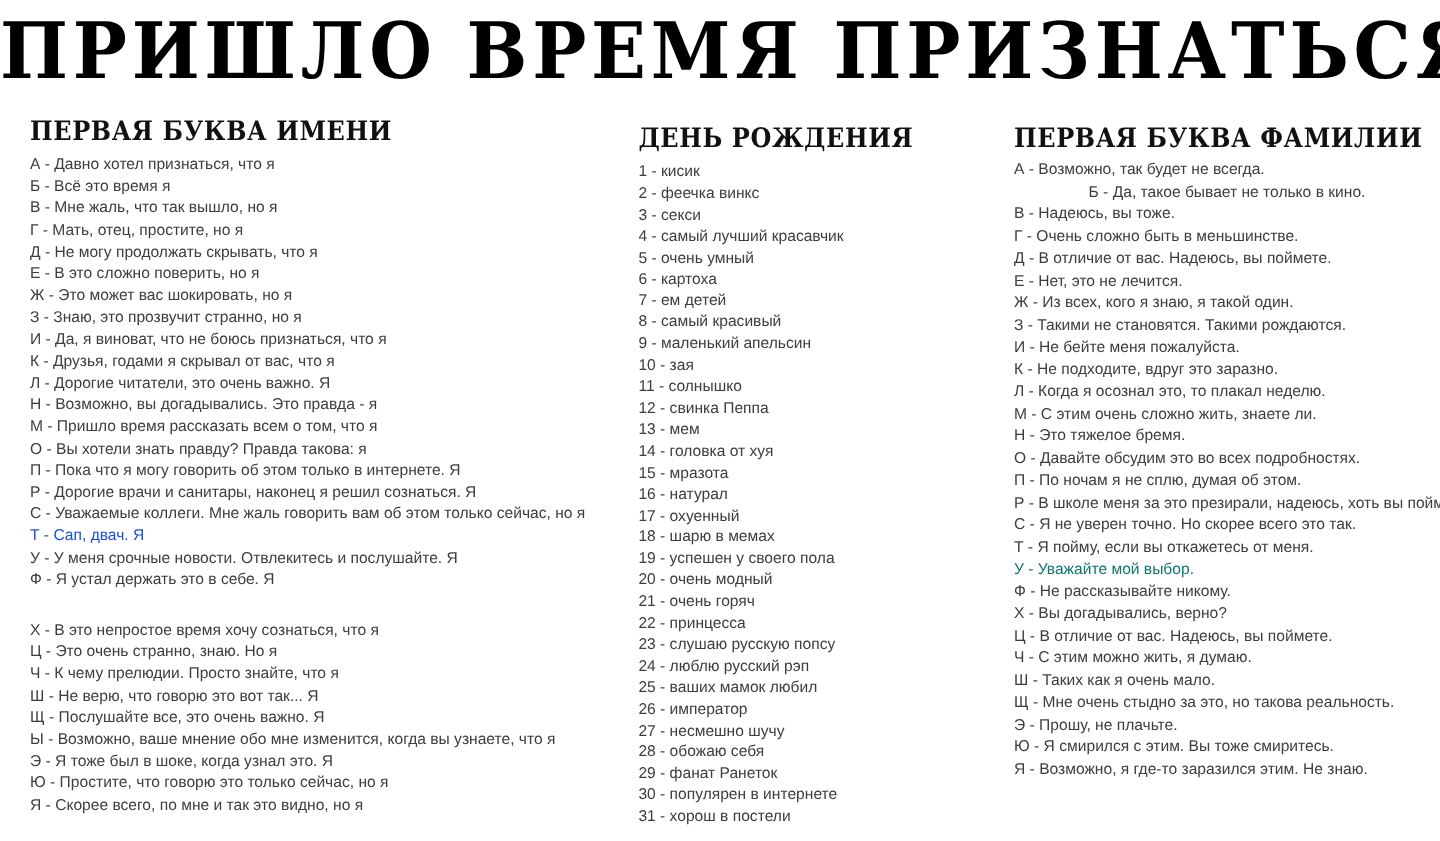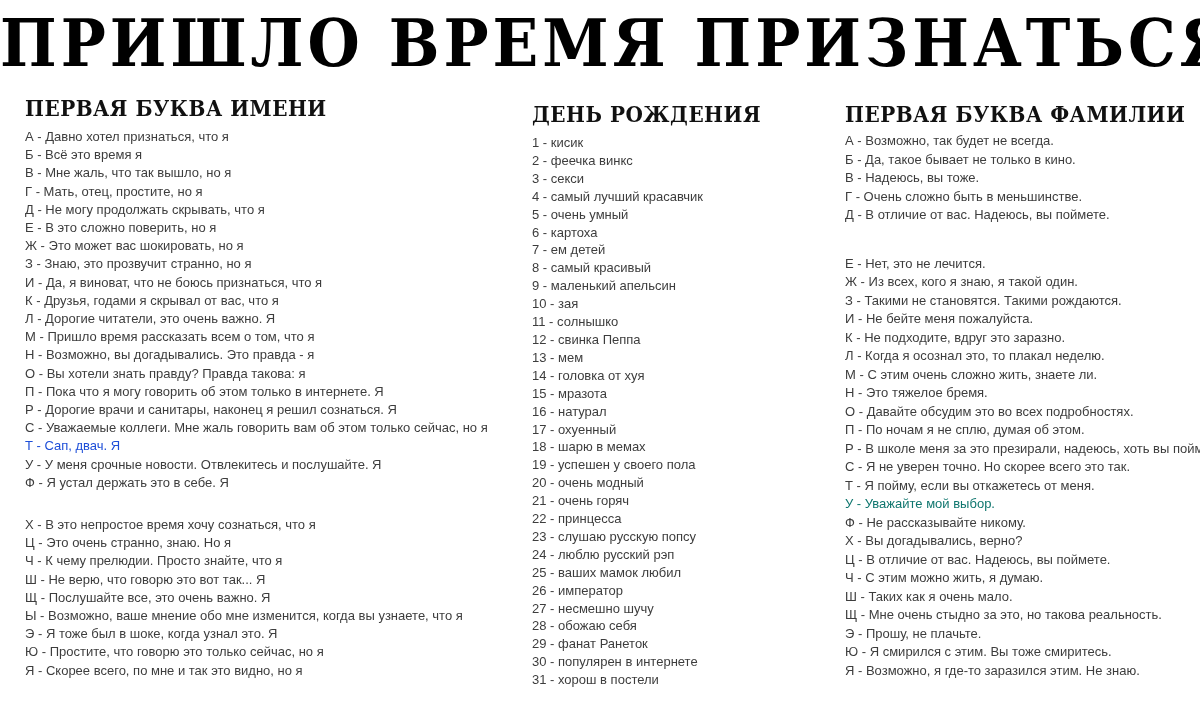--- a/index.html
+++ b/index.html
@@ -65,22 +65,22 @@
         <div class="line" style="color: rgb(61, 61, 61);">Б - Всё это время я</div>
         <div class="line" style="color: rgb(61, 61, 61);">В - Мне жаль, что так вышло, но я</div>
         <div class="line" style="color: rgb(61, 61, 61);">Г - Мать, отец, простите, но я</div>
         <div class="line" style="color: rgb(61, 61, 61);">Д - Не могу продолжать скрывать, что я</div>
         <div class="line" style="color: rgb(61, 61, 61);">Е - В это сложно поверить, но я</div>
         <div class="line" style="color: rgb(61, 61, 61);">Ж - Это может вас шокировать, но я</div>
         <div class="line" style="color: rgb(61, 61, 61);">З - Знаю, это прозвучит странно, но я</div>
         <div class="line" style="color: rgb(61, 61, 61);">И - Да, я виноват, что не боюсь признаться, что я</div>
         <div class="line" style="color: rgb(61, 61, 61);">К - Друзья, годами я скрывал от вас, что я</div>
         <div class="line" style="color: rgb(61, 61, 61);">Л - Дорогие читатели, это очень важно. Я</div>
+        <div class="line" style="color: rgb(61, 61, 61);">Н - Возможно, вы догадывались. Это правда - я</div>
         <div class="line" style="color: rgb(61, 61, 61);">М - Пришло время рассказать всем о том, что я</div>
-        <div class="line" style="color: rgb(61, 61, 61);">Н - Возможно, вы догадывались. Это правда - я</div>
         <div class="line" style="color: rgb(61, 61, 61);">О - Вы хотели знать правду? Правда такова: я</div>
         <div class="line" style="color: rgb(61, 61, 61);">П - Пока что я могу говорить об этом только в интернете. Я</div>
         <div class="line" style="color: rgb(61, 61, 61);">Р - Дорогие врачи и санитары, наконец я решил сознаться. Я</div>
         <div class="line" style="color: rgb(61, 61, 61);">С - Уважаемые коллеги. Мне жаль говорить вам об этом только сейчас, но я</div>
         <div class="line" style="color: #1d4ed8;">Т - Сап, двач. Я</div>
         <div class="line" style="color: rgb(61, 61, 61);">У - У меня срочные новости. Отвлекитесь и послушайте. Я</div>
         <div class="line" style="color: rgb(61, 61, 61);">Ф - Я устал держать это в себе. Я</div>
         <div class="line" style="color: rgb(61, 61, 61); margin-top: 24px;">Х - В это непростое время хочу сознаться, что я</div>
         <div class="line" style="color: rgb(61, 61, 61);">Ц - Это очень странно, знаю. Но я</div>
         <div class="line" style="color: rgb(61, 61, 61);">Ч - К чему прелюдии. Просто знайте, что я</div>
@@ -127,25 +127,25 @@
         <div class="line" style="color: rgb(61, 61, 61);">29 - фанат Ранеток</div>
         <div class="line" style="color: rgb(61, 61, 61);">30 - популярен в интернете</div>
         <div class="line" style="color: rgb(61, 61, 61);">31 - хорош в постели</div>
       </div>
   </div>
 
   <div class="col col3">
     <h2 class="col-heading" style="color: rgb(17, 17, 17);">ПЕРВАЯ БУКВА ФАМИЛИИ</h2>
     <div class="list">
         <div class="line" style="color: rgb(61, 61, 61);">А - Возможно, так будет не всегда.</div>
-        <div class="line" style="color: rgb(61, 61, 61);">Б - Да, такое бывает не только в кино.</div>
+        <div class="line" style="color: rgb(61, 61, 61); text-align: center;">Б - Да, такое бывает не только в кино.</div>
         <div class="line" style="color: rgb(61, 61, 61);">В - Надеюсь, вы тоже.</div>
         <div class="line" style="color: rgb(61, 61, 61);">Г - Очень сложно быть в меньшинстве.</div>
         <div class="line" style="color: rgb(61, 61, 61);">Д - В отличие от вас. Надеюсь, вы поймете.</div>
-        <div class="line" style="color: rgb(61, 61, 61); margin-top: 30px;">Е - Нет, это не лечится.</div>
+        <div class="line" style="color: rgb(61, 61, 61);">Е - Нет, это не лечится.</div>
         <div class="line" style="color: rgb(61, 61, 61);">Ж - Из всех, кого я знаю, я такой один.</div>
         <div class="line" style="color: rgb(61, 61, 61);">З - Такими не становятся. Такими рождаются.</div>
         <div class="line" style="color: rgb(61, 61, 61);">И - Не бейте меня пожалуйста.</div>
         <div class="line" style="color: rgb(61, 61, 61);">К - Не подходите, вдруг это заразно.</div>
         <div class="line" style="color: rgb(61, 61, 61);">Л - Когда я осознал это, то плакал неделю.</div>
         <div class="line" style="color: rgb(61, 61, 61);">М - С этим очень сложно жить, знаете ли.</div>
         <div class="line" style="color: rgb(61, 61, 61);">Н - Это тяжелое бремя.</div>
         <div class="line" style="color: rgb(61, 61, 61);">О - Давайте обсудим это во всех подробностях.</div>
         <div class="line" style="color: rgb(61, 61, 61);">П - По ночам я не сплю, думая об этом.</div>
         <div class="line" style="color: rgb(61, 61, 61);">Р - В школе меня за это презирали, надеюсь, хоть вы поймете.</div>

